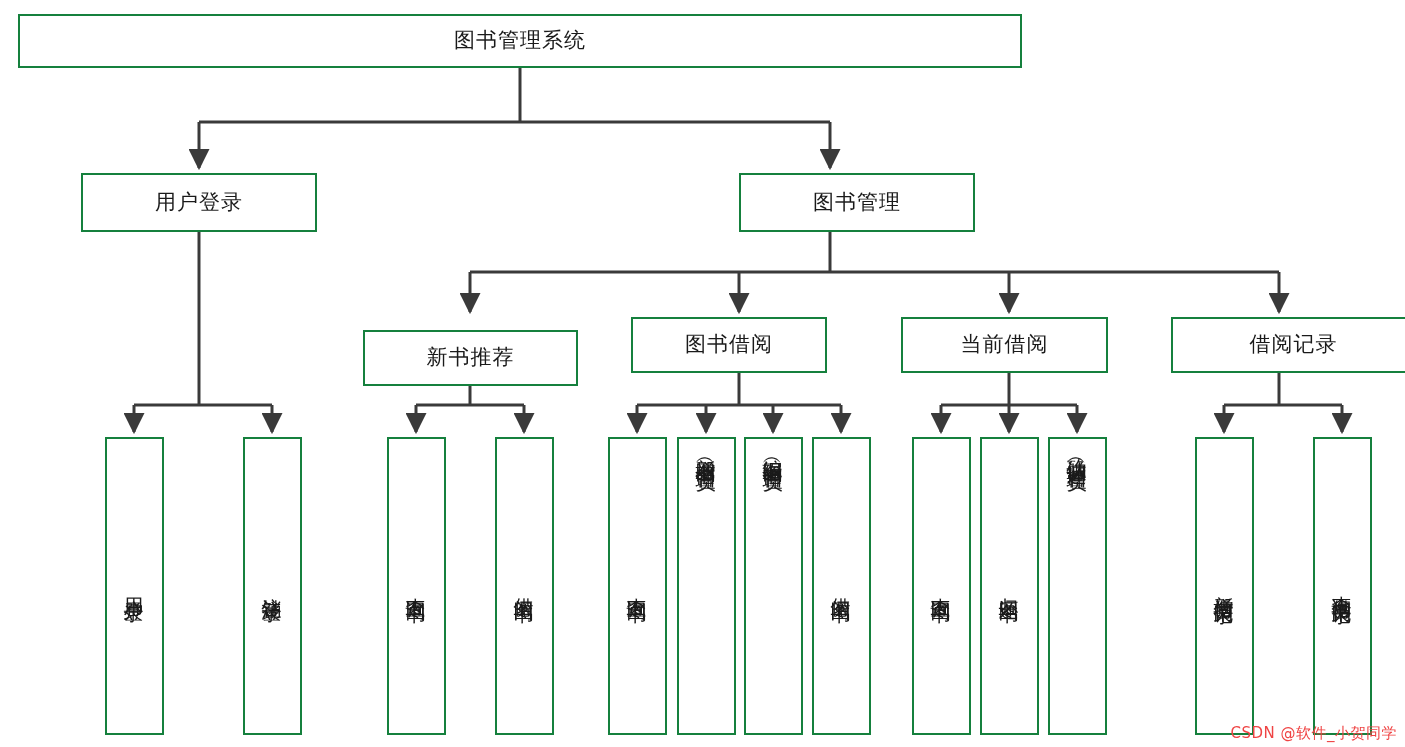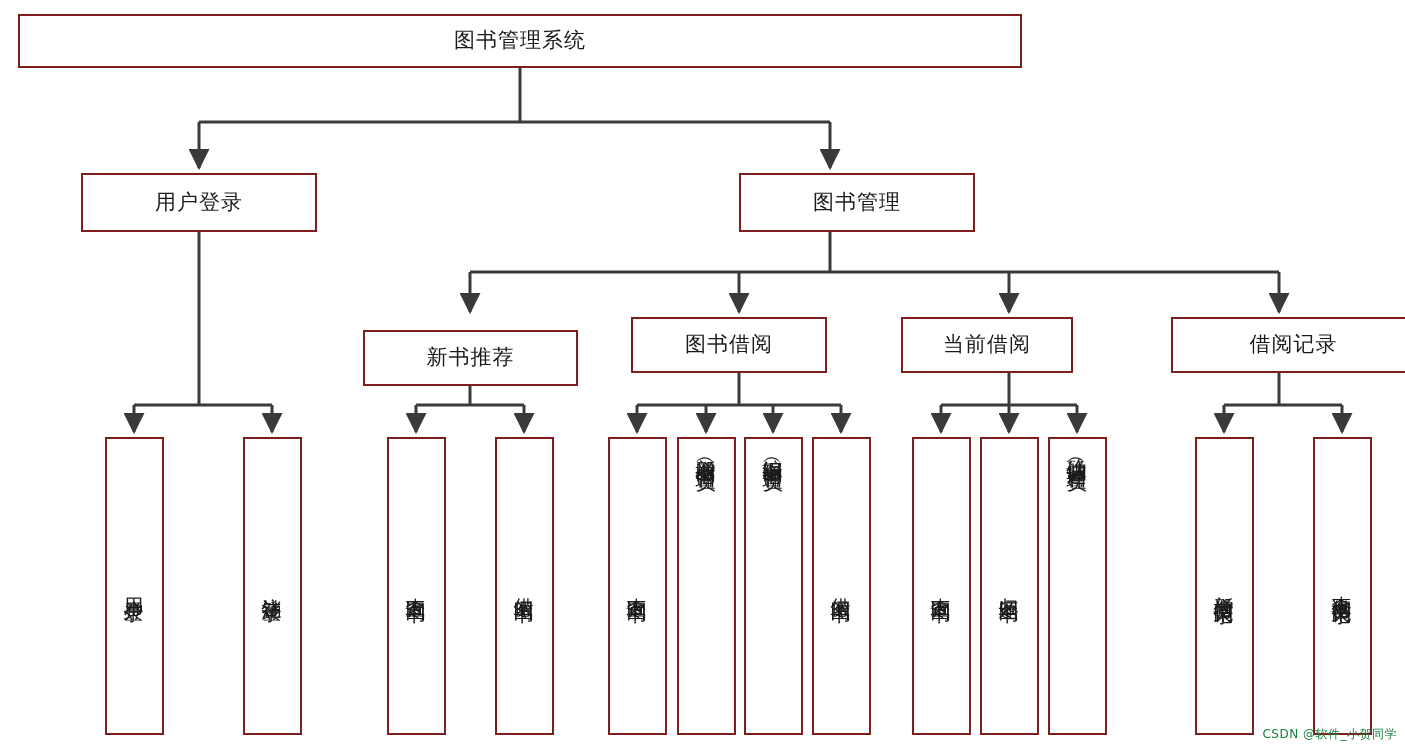--- a/index.html
+++ b/index.html
@@ -20,21 +20,21 @@
   #edges {
     position: absolute;
     left: 0;
     top: 0;
     width: 1405px;
     height: 747px;
   }
   .node {
     position: absolute;
     box-sizing: border-box;
-    border: 2px solid #7f1d1d;
+    border: 2px solid #15803d;
     background: #ffffff;
     color: #1a1a1a;
     display: flex;
     align-items: center;
     justify-content: center;
     text-align: center;
   }
   .node.horiz {
     font-size: 21px;
     letter-spacing: 1px;
@@ -54,22 +54,22 @@
     justify-content: flex-start;
   }
   .node-label {
     display: block;
     white-space: nowrap;
   }
   #watermark {
     position: absolute;
     right: 8px;
     bottom: 4px;
-    font-size: 12px;
-    color: #15803d;
+    font-size: 15px;
+    color: #ef4444;
     letter-spacing: 0.5px;
     white-space: nowrap;
   }
 </style>
 </head>
 <body>
 
 <div id="canvas">
 
   <svg id="edges" viewBox="0 0 1405 747">
@@ -135,21 +135,21 @@
   <div class="node horiz" style="left:711px; top:173px; width:236px; height:59px;margin-left:28px;">
     <span class="node-label">图书管理</span>
   </div>
 
   <div class="node horiz" style="left:363px; top:330px; width:215px; height:56px;">
     <span class="node-label">新书推荐</span>
   </div>
   <div class="node horiz" style="left:631px; top:317px; width:196px; height:56px;">
     <span class="node-label">图书借阅</span>
   </div>
-  <div class="node horiz" style="left:901px; top:317px; width:172px; height:56px;">
+  <div class="node horiz" style="left:901px; top:317px; width:207px; height:56px;">
     <span class="node-label">当前借阅</span>
   </div>
   <div class="node horiz" style="left:1171px; top:317px; width:245px; height:56px;">
     <span class="node-label">借阅记录</span>
   </div>
 
   <div class="node vert" style="left:105px; top:437px; width:59px; height:298px;">
     <span class="node-label">用户登录</span>
   </div>
   <div class="node vert" style="left:243px; top:437px; width:59px; height:298px;">

